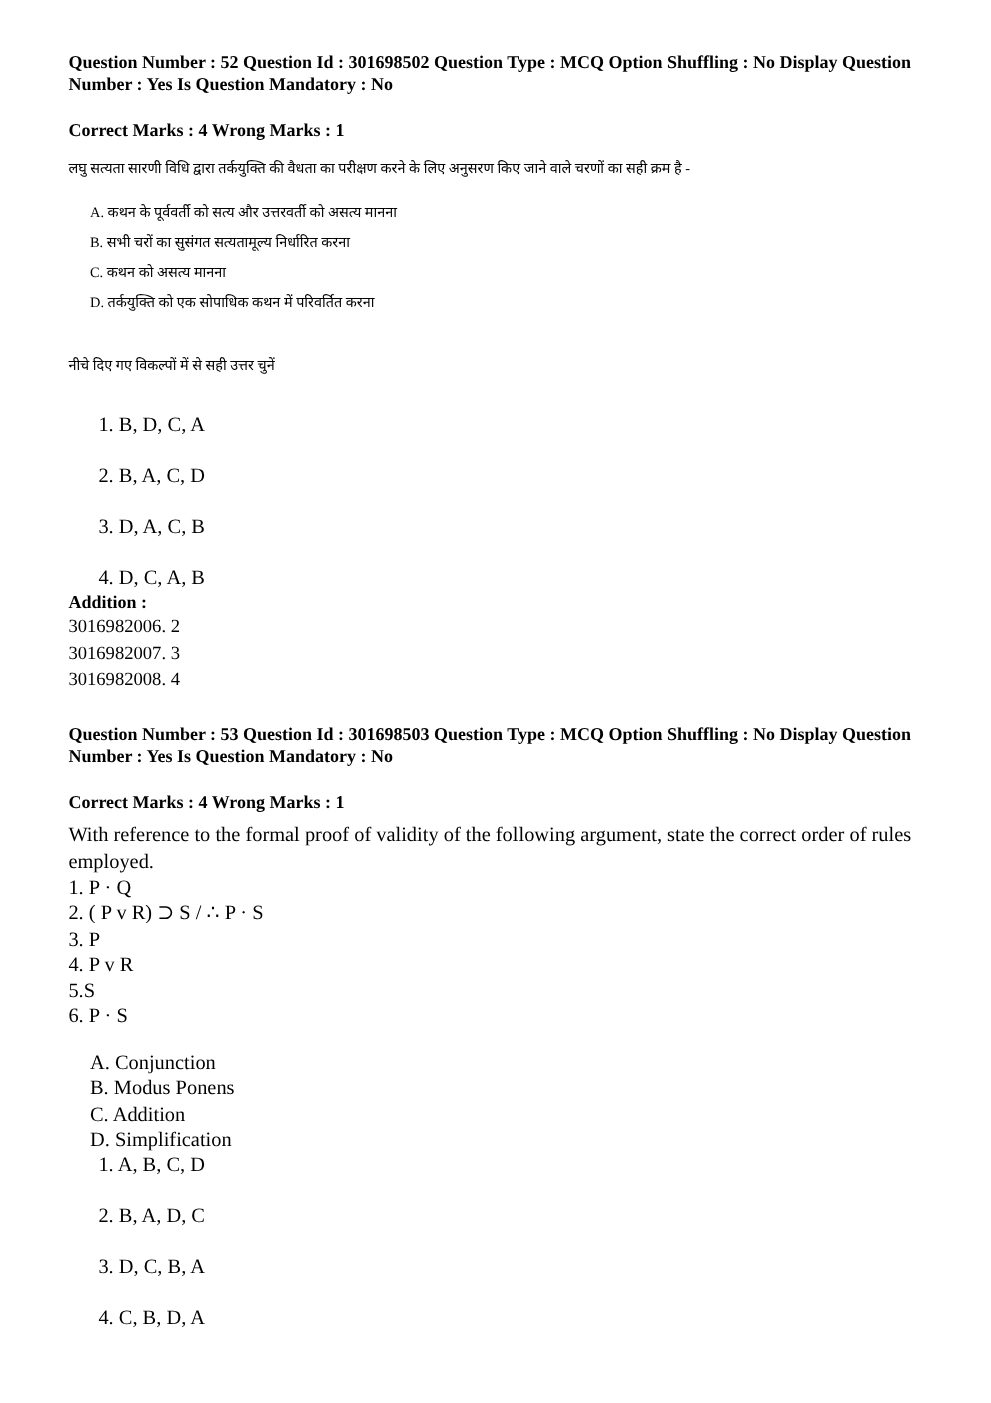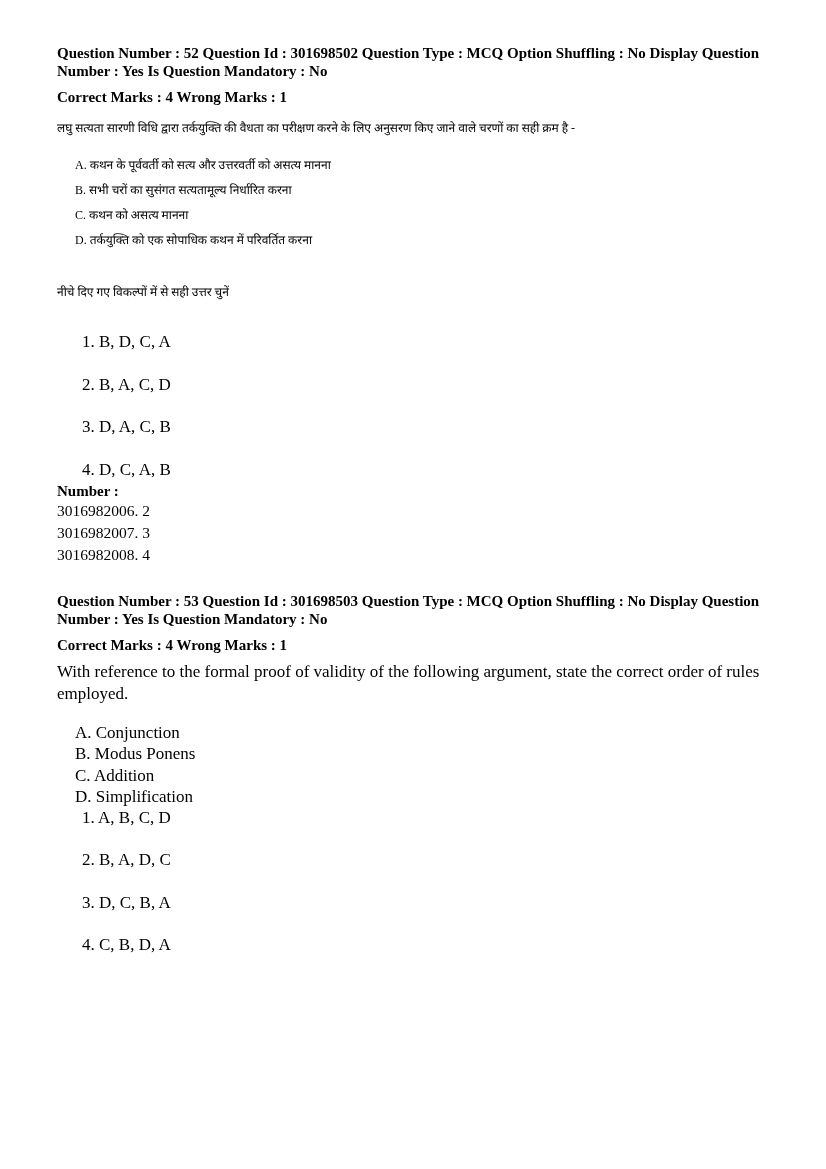--- a/index.html
+++ b/index.html
@@ -21,21 +21,21 @@
   }
   p { margin: 0; }
 
   
   .meta {
     font-weight: bold;
     font-size: 15px;
     line-height: 18px;
   }
   .marks {
-    margin-top: 8px;
+    margin-top: 20px;
   }
 
   
   .hindi {
     font-size: 12px;
     line-height: 27px;
   }
   .qtext-hi {
     margin-top: 9px;
   }
@@ -123,34 +123,42 @@
 
     <p class="hindi prompt-hi">नीचे दिए गए विकल्पों में से सही उत्तर चुनें</p>
 
     <div class="answers answers-q52">
       <p>1. B, D, C, A</p>
       <p>2. B, A, C, D</p>
       <p>3. D, A, C, B</p>
       <p>4. D, C, A, B</p>
     </div>
 
-    <p class="meta options-label">Number :</p>
+    <p class="meta options-label">Addition :</p>
     <div class="option-ids">
       <p>3016982006. 2</p>
       <p>3016982007. 3</p>
       <p>3016982008. 4</p>
     </div>
   </section>
 
   <section class="question-53">
     <p class="meta">Question Number : 53 Question Id : 301698503 Question Type : MCQ Option Shuffling : No Display Question Number : Yes Is Question Mandatory : No</p>
     <p class="meta marks">Correct Marks : 4 Wrong Marks : 1</p>
 
     <p class="qtext-en">With reference to the formal proof of validity of the following argument, state the correct order of rules employed.</p>
 
+    <div class="premises">
+      <p>1. P · Q</p>
+      <p>2. ( P v R) ⊃ S / ∴ P · S</p>
+      <p>3. P</p>
+      <p>4. P v R</p>
+      <p>5.S</p>
+      <p>6. P · S</p>
+    </div>
 
     <div class="rules">
       <p>A. Conjunction</p>
       <p>B. Modus Ponens</p>
       <p>C. Addition</p>
       <p>D. Simplification</p>
     </div>
 
     <div class="answers answers-q53">
       <p>1. A, B, C, D</p>

